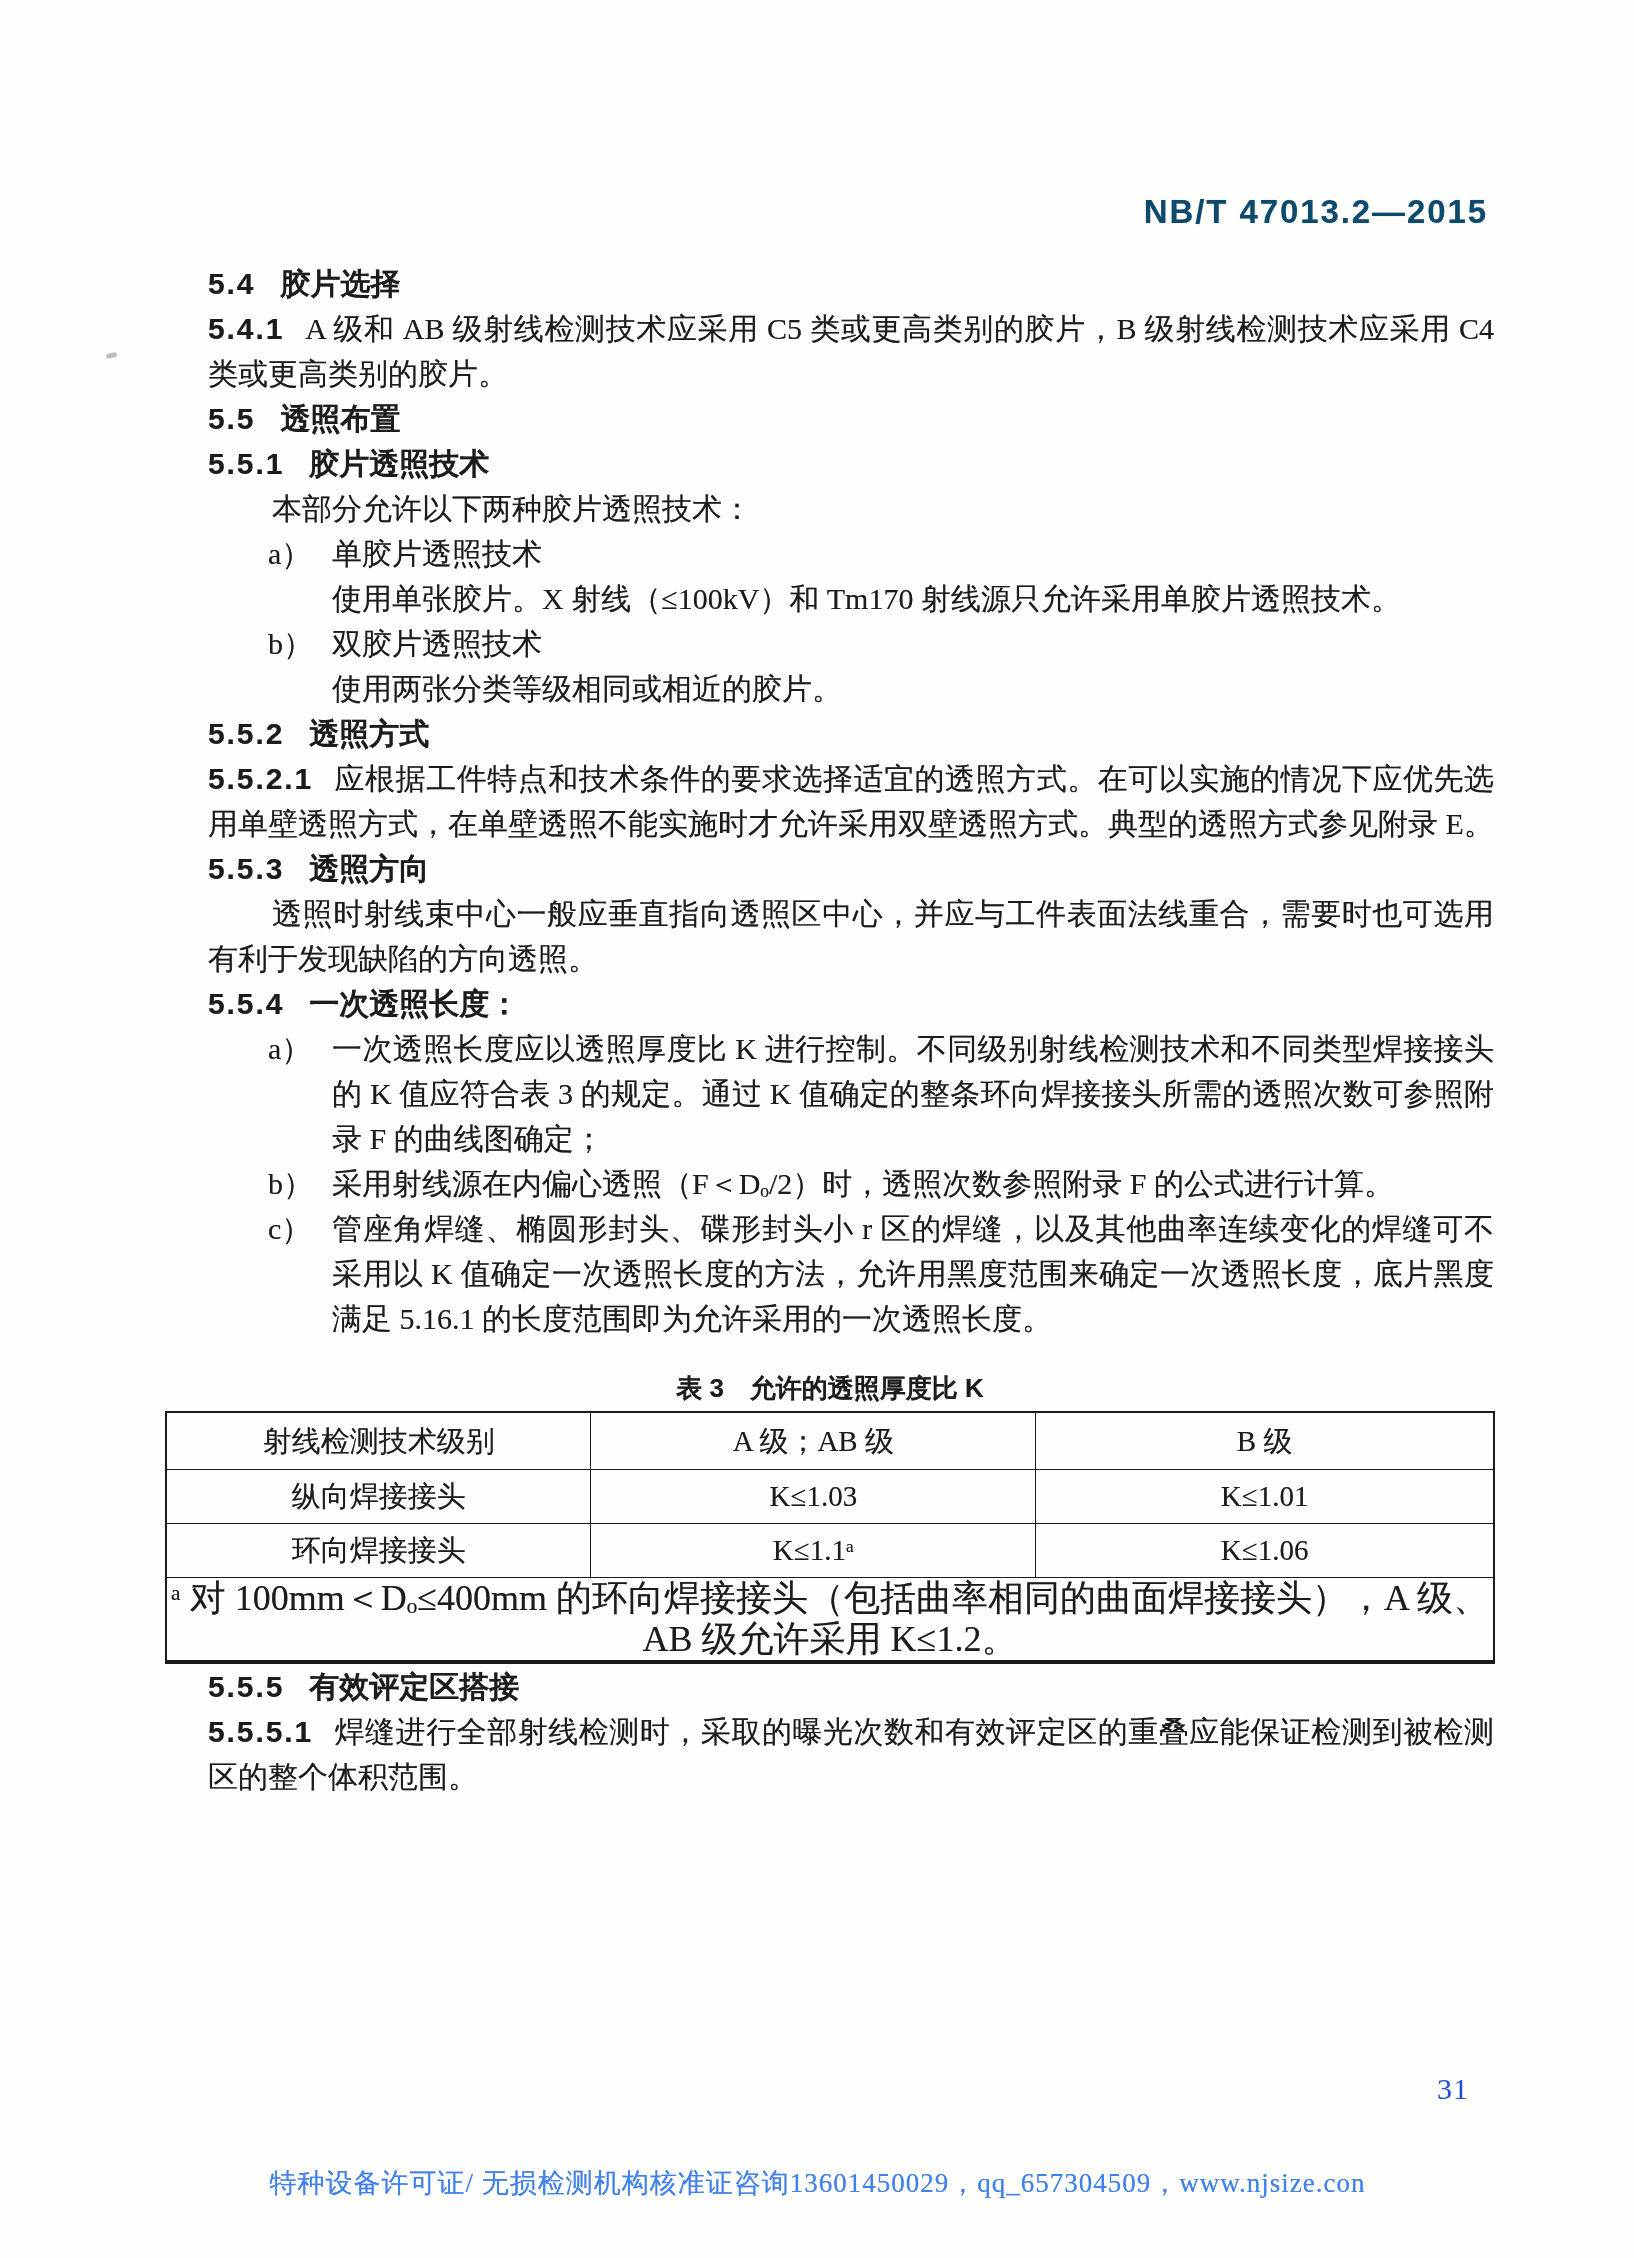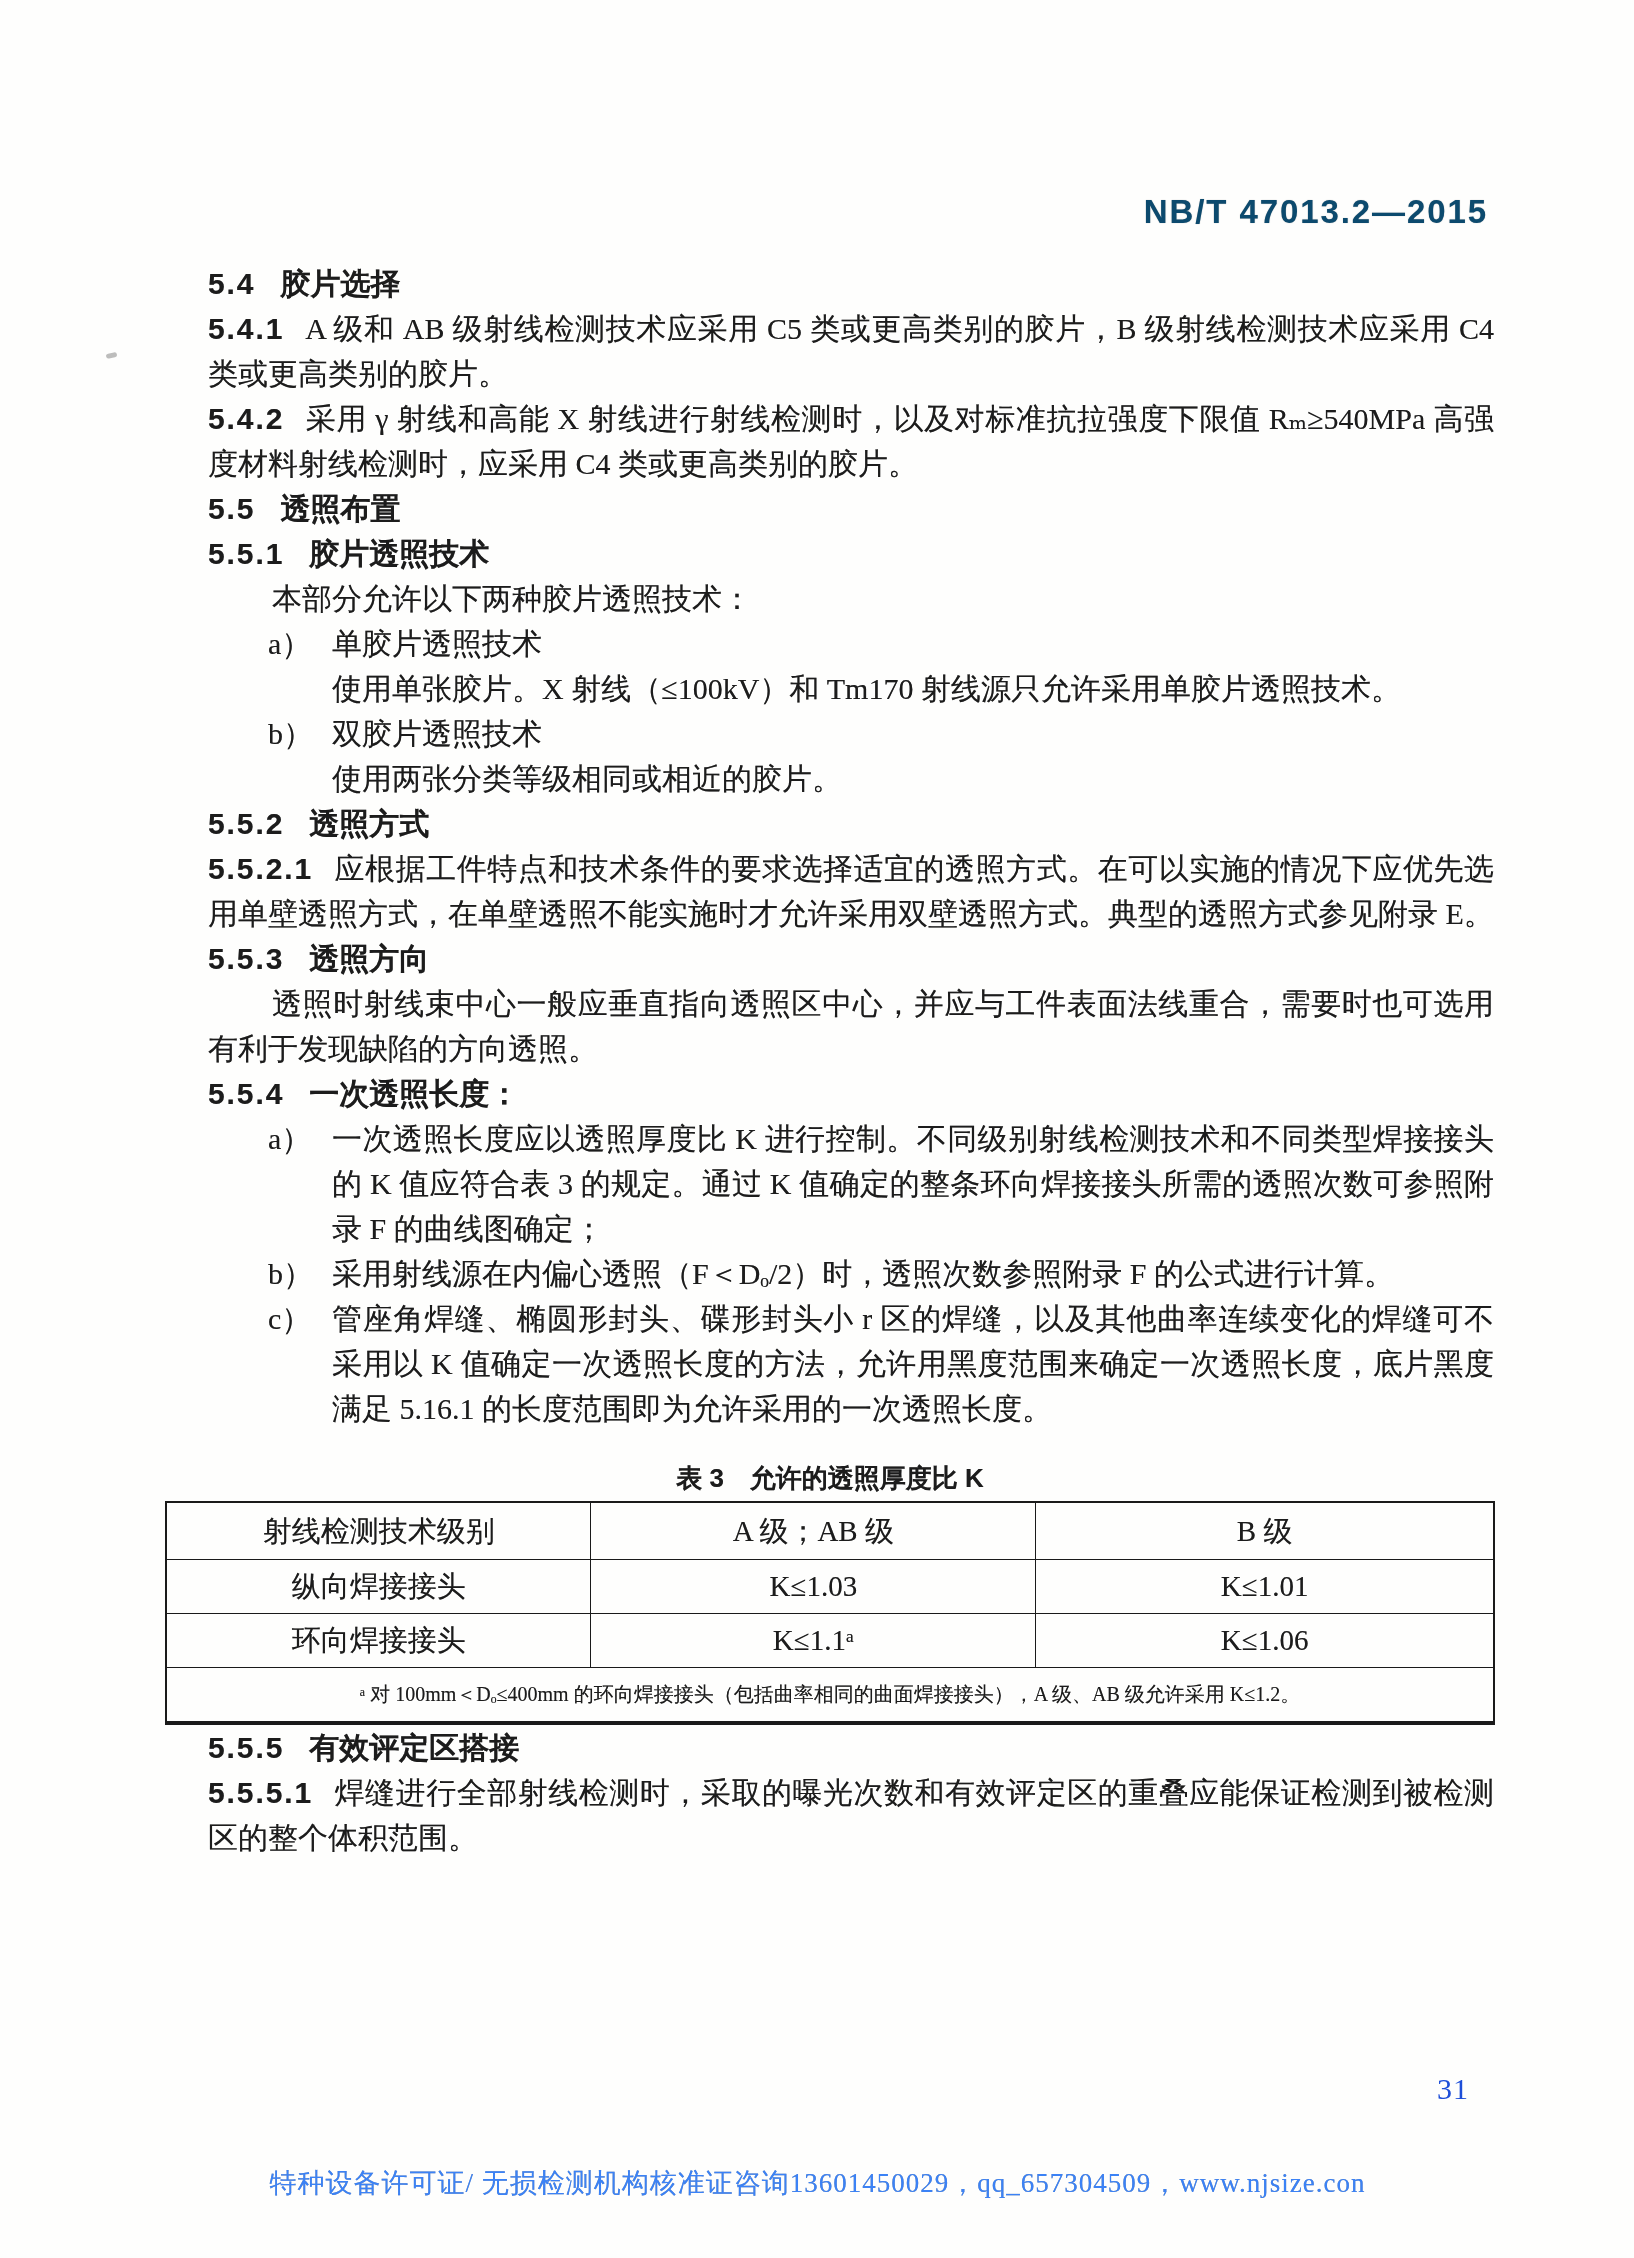--- a/index.html
+++ b/index.html
@@ -51,21 +51,21 @@
     text-align:center;vertical-align:middle;
     font-weight:normal;
     padding:0;
   }
   table.t3 thead th{height:56px;border-radius:11px;}
   table.t3 tbody td{height:53px;}
   .col1{width:32%;} .col2{width:33.5%;} .col3{width:34.5%;}
   td.footnote{
     text-align:left;
     padding:11.6px 27px 15.4px 42px;
-    font-size:20px;line-height:41px;
+    font-size:36px;line-height:41px;
     border-top:2.9px solid #1a1a1a;
   }
 
   .after-table{margin-top:15.4px;}
 
   .page-number{
     position:absolute;top:2072px;right:166px;
     font-size:30px;letter-spacing:1px;color:#1d4ed8;
   }
   .doc-footer{
@@ -82,21 +82,20 @@
   <div class="std-header">NB/T 47013.2—2015</div>
 
   <div class="speck"></div>
 
   <div class="content">
 
     <p class="heading"><span class="hnum">5.4</span><span>胶片选择</span></p>
 
     <p class="clause"><span class="cnum">5.4.1</span><span>A 级和 AB 级射线检测技术应采用 C5 类或更高类别的胶片，B 级射线检测技术应采用 C4 类或更高类别的胶片。</span></p>
 
-    <p class="clause"><span class="cnum">5.4.2</span><span>采用 γ 射线和高能 X 射线进行射线检测时，以及对标准抗拉强度下限值 Rₘ≥540MPa 高强度材料射线检测时，应采用 C4 类或更高类别的胶片。</span></p>
 
     <p class="heading"><span class="hnum">5.5</span><span>透照布置</span></p>
 
     <p class="heading"><span class="hnum">5.5.1</span><span>胶片透照技术</span></p>
 
     <p class="indent-p">本部分允许以下两种胶片透照技术：</p>
 
     <p class="li"><span class="marker">a）</span><span>单胶片透照技术</span></p>
 
     <p class="sub-p">使用单张胶片。X 射线（≤100kV）和 Tm170 射线源只允许采用单胶片透照技术。</p>

